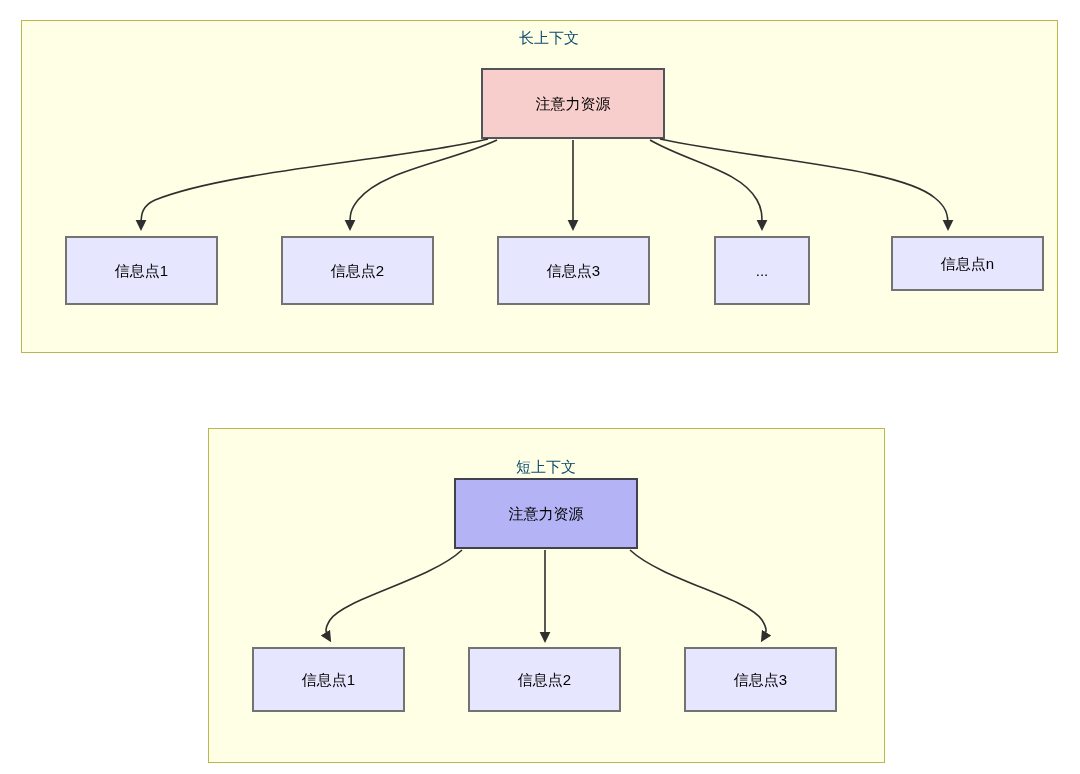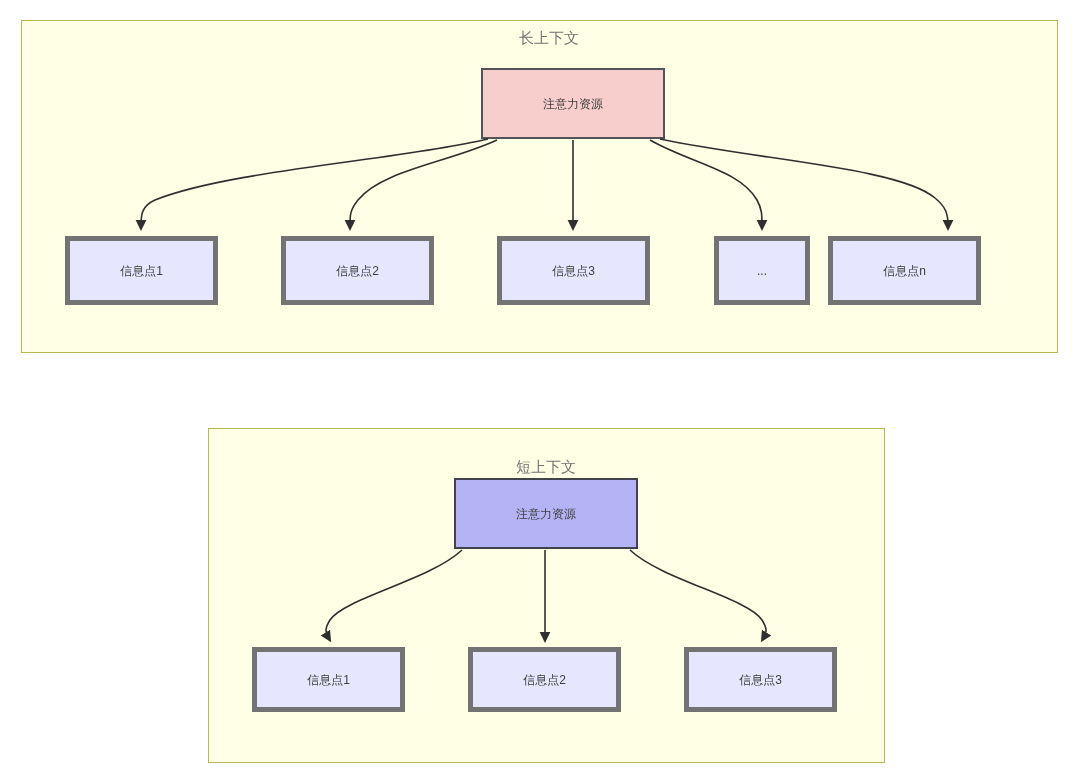--- a/index.html
+++ b/index.html
@@ -28,64 +28,64 @@
   .panel {
     position: absolute;
     box-sizing: border-box;
     background: #ffffe6;
     border: 1px solid #b8b84d;
   }
   .panel-title {
     position: absolute;
     text-align: center;
     font-size: 15px;
-    color: #737373;
+    color: #0c4a6e;
     line-height: 18px;
     white-space: nowrap;
   }
   .node {
     position: absolute;
     box-sizing: border-box;
     display: flex;
     align-items: center;
     justify-content: center;
-    font-size: 12px;
+    font-size: 15px;
     line-height: 18px;
-    color: #404040;
+    color: #000000;
     white-space: nowrap;
     text-align: center;
   }
   .node-attn-long {
     background: #f8cecc;
     border: 2px solid #53535a;
   }
   .node-attn-short {
     background: #b3b3f5;
     border: 2px solid #42424d;
   }
   .node-info {
     background: #e6e6ff;
-    border: 5px solid #737373;
+    border: 2px solid #737373;
   }
 </style>
 </head>
 <body>
 
 <div id="stage">
 
   <div class="panel" id="panel-long" style="left: 21px; top: 20px; width: 1037px; height: 333px;"></div>
   <div class="panel-title" id="title-long" style="left: 489px; top: 29px; width: 120px;">长上下文</div>
 
   <div class="node node-attn-long" id="attn-long" style="left: 481px; top: 68px; width: 184px; height: 71px;">注意力资源</div>
 
   <div class="node node-info" id="long-info-0" style="left: 65px; top: 236px; width: 153px; height: 69px;">信息点1</div>
   <div class="node node-info" id="long-info-1" style="left: 281px; top: 236px; width: 153px; height: 69px;">信息点2</div>
   <div class="node node-info" id="long-info-2" style="left: 497px; top: 236px; width: 153px; height: 69px;">信息点3</div>
   <div class="node node-info" id="long-info-3" style="left: 714px; top: 236px; width: 96px; height: 69px;">...</div>
-  <div class="node node-info" id="long-info-4" style="left: 828px; top: 236px; width: 153px; height: 69px;">信息点n</div>
+  <div class="node node-info" id="long-info-4" style="left: 891px; top: 236px; width: 153px; height: 55px;">信息点n</div>
 
   <div class="panel" id="panel-short" style="left: 208px; top: 428px; width: 677px; height: 335px;"></div>
   <div class="panel-title" id="title-short" style="left: 486px; top: 458px; width: 120px;">短上下文</div>
 
   <div class="node node-attn-short" id="attn-short" style="left: 454px; top: 478px; width: 184px; height: 71px;">注意力资源</div>
 
   <div class="node node-info" id="short-info-0" style="left: 252px; top: 647px; width: 153px; height: 65px;">信息点1</div>
   <div class="node node-info" id="short-info-1" style="left: 468px; top: 647px; width: 153px; height: 65px;">信息点2</div>
   <div class="node node-info" id="short-info-2" style="left: 684px; top: 647px; width: 153px; height: 65px;">信息点3</div>
 

